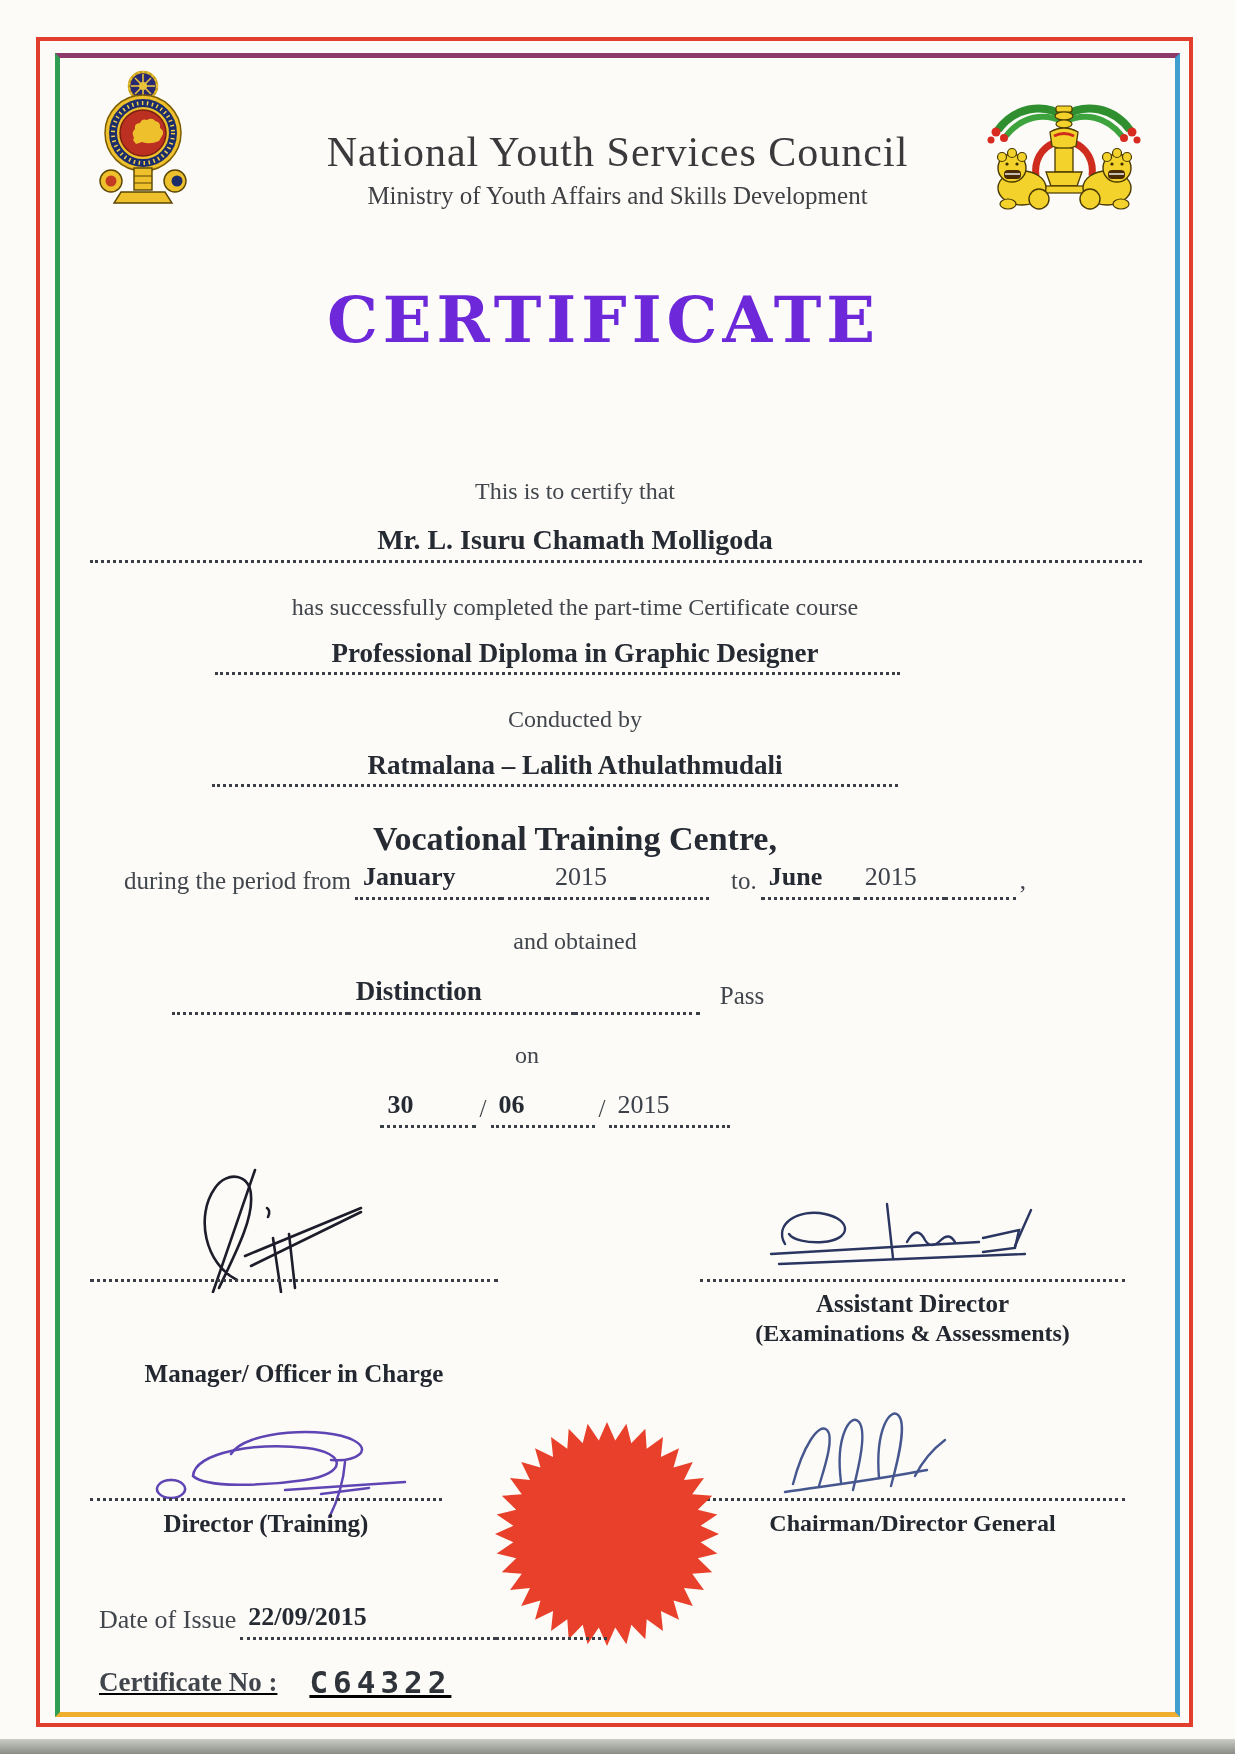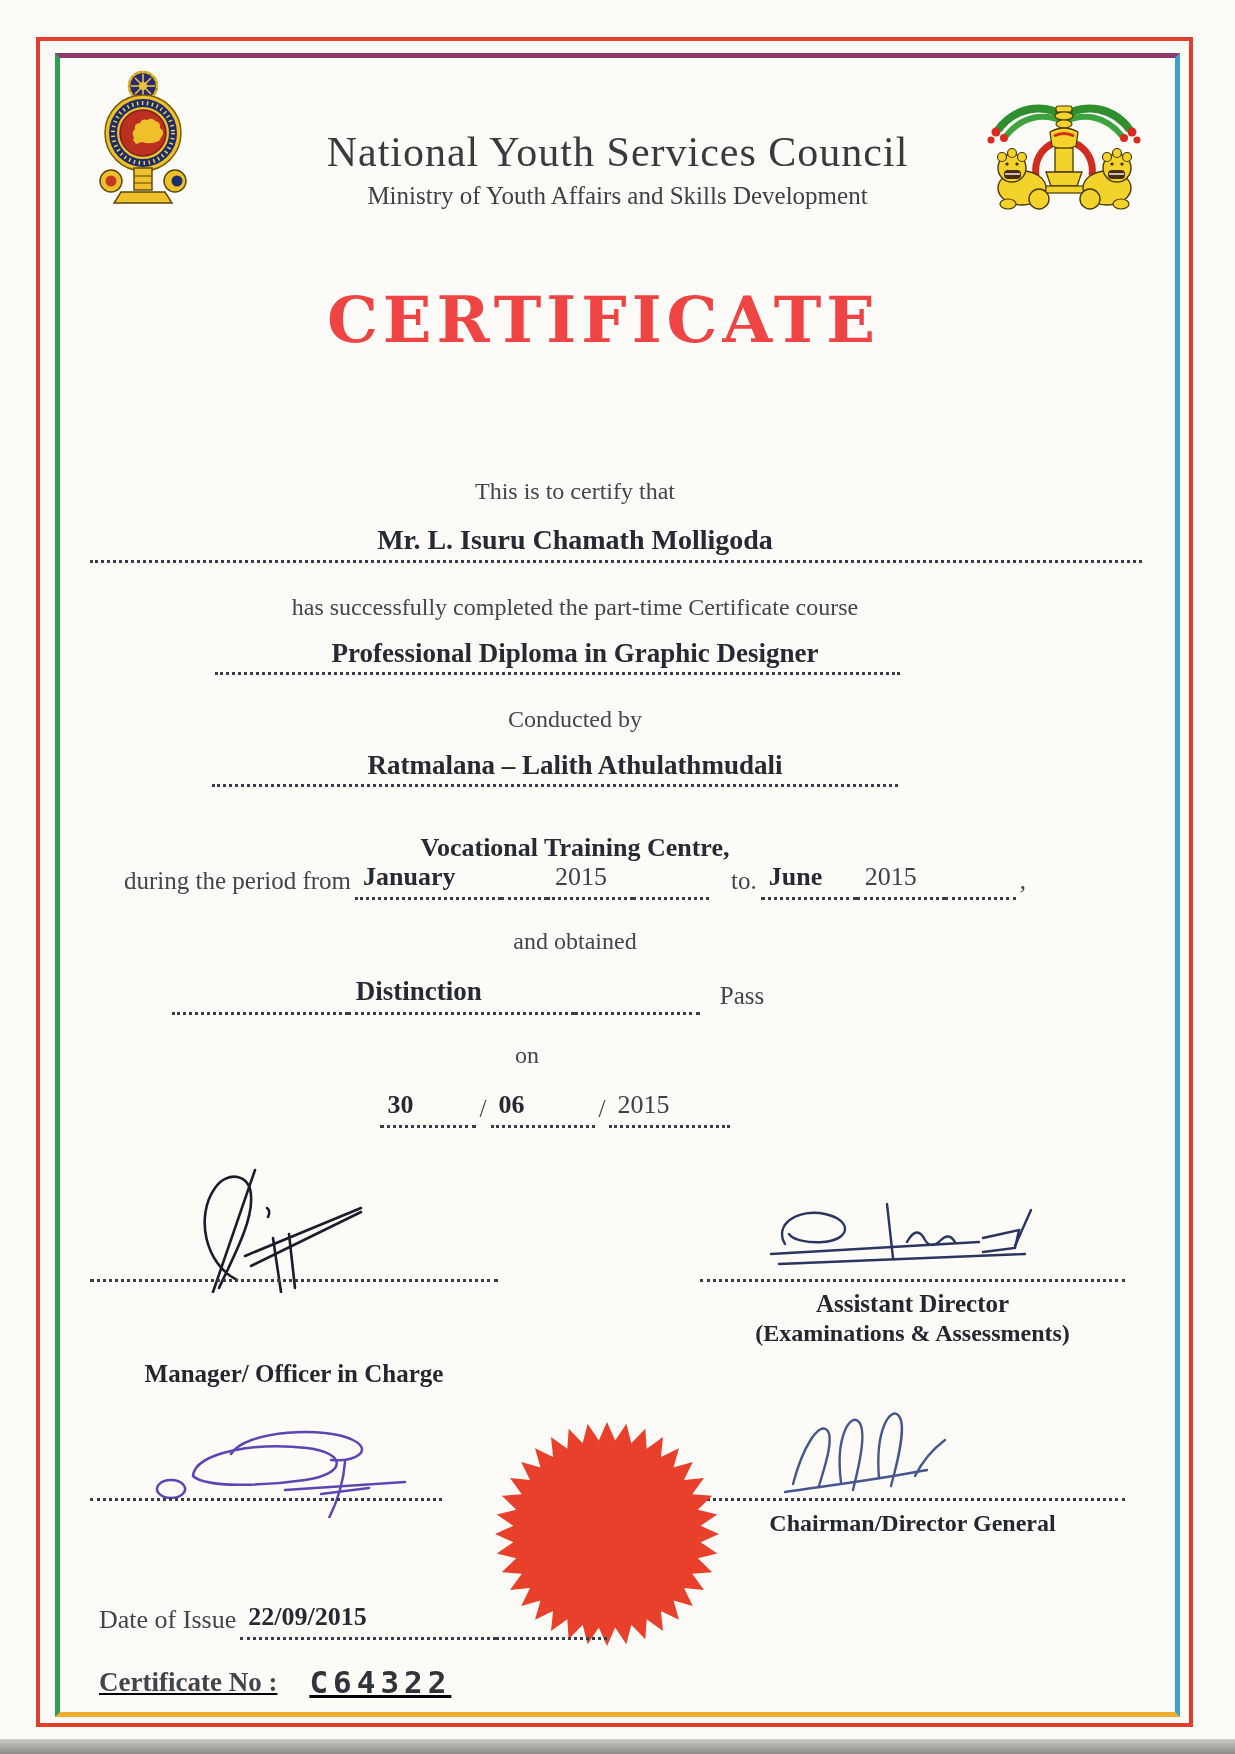--- a/index.html
+++ b/index.html
@@ -8,21 +8,21 @@
   .abs{position:absolute;}
   
   .outer-border{position:absolute;left:36px;top:37px;right:42px;bottom:27px;border:4px solid #e23e2d;}
   .inner-border{position:absolute;left:55px;top:53px;right:55px;bottom:37px;border:5px solid #888;}
   
   .hdr-center{position:absolute;left:0;right:0;text-align:center;}
   .body-center{position:absolute;left:0;right:85px;text-align:center;}
   .title{font-size:42px;color:#3a3a3c;letter-spacing:1px;}
   .subtitle{font-size:25px;color:#3f4044;}
   .big-heading{font-family:"DejaVu Serif","Liberation Serif",serif;font-size:64px;font-weight:bold;
-               color:#ef4444;letter-spacing:5px;margin-left:7px;}
+               color:#6d28d9;letter-spacing:5px;margin-left:7px;}
   .plain{font-size:24px;color:#41454c;}
   .strong{font-weight:bold;color:#272b34;}
   .name-line{font-size:28px;font-weight:bold;color:#262a33;}
   .field-line{font-size:27px;font-weight:bold;color:#262a33;}
   .dotline{position:absolute;height:0;border-bottom:3.5px dotted #3a3e46;}
   .row{position:absolute;display:flex;justify-content:center;align-items:flex-end;left:0;right:85px;}
   .seg{border-bottom:3.5px dotted #3a3e46;padding:0 8px 5px;font-size:26px;color:#3d414a;}
   .seg.b{font-weight:bold;color:#262a33;}
   .pl{padding:0 4px 5px;font-size:25px;color:#41454c;}
   .sig-label{position:absolute;text-align:center;font-weight:bold;color:#23272f;font-size:25px;}
@@ -128,21 +128,21 @@
   <div class="body-center plain" style="top:594px;">has successfully completed the part-time Certificate course</div>
 
   <div class="body-center field-line" style="top:638px;">Professional Diploma in Graphic Designer</div>
   <div class="dotline" style="top:672px;left:215px;width:685px;"></div>
 
   <div class="body-center plain" style="top:706px;">Conducted by</div>
 
   <div class="body-center field-line" style="top:750px;">Ratmalana – Lalith Athulathmudali</div>
   <div class="dotline" style="top:784px;left:212px;width:686px;"></div>
 
-  <div class="body-center field-line" style="top:820px;font-size:26px;margin-top:13px;">Vocational Training Centre,</div>
+  <div class="body-center field-line" style="top:820px;font-size:34px;">Vocational Training Centre,</div>
 
   <div class="row" style="top:862px;">
     <span class="pl">during the period from</span>
     <span class="seg b" style="min-width:130px;">January</span>
     <span class="seg" style="min-width:30px;"></span>
     <span class="seg" style="min-width:70px;">2015</span>
     <span class="seg" style="min-width:60px;"></span>
     <span class="pl" style="padding-left:22px;">to.</span>
     <span class="seg b" style="min-width:80px;">June</span>
     <span class="seg" style="min-width:72px;">2015</span>
@@ -202,20 +202,21 @@
     <g fill="none" stroke-width="2.5" stroke-linecap="round" stroke="#5f45b4">
       <path d="M36,62 a14,9 0 1,0 0.1,0"></path>
       <path d="M58,58 C60,34 122,24 172,30 C212,35 212,56 170,62 C130,68 70,70 58,58 Z"></path>
       <path d="M96,36 C110,12 192,8 218,22 C238,32 222,44 196,42"></path>
       <path d="M150,72 L270,64"></path>
       <path d="M210,44 C208,70 200,88 194,100"></path>
       <path d="M186,76 L234,70"></path>
     </g>
   </svg>
   <div class="dotline" style="top:1498px;left:90px;width:352px;"></div>
+  <div class="sig-label" style="top:1510px;left:90px;width:352px;">Director (Training)</div>
 
   <svg class="abs" style="left:775px;top:1406px;" width="190" height="95" viewBox="0 0 190 95">
     <g fill="none" stroke-width="2.4" stroke-linecap="round" stroke="#46578f">
       <path d="M18,78 C28,40 44,16 52,24 C60,32 48,66 44,80"></path>
       <path d="M66,76 C60,30 76,6 84,16 C92,26 84,60 78,84"></path>
       <path d="M104,72 C100,22 116,0 124,10 C132,20 122,58 116,80"></path>
       <path d="M10,86 C50,80 100,74 152,64"></path>
       <path d="M140,70 C150,50 162,40 170,34"></path>
     </g>
   </svg>

